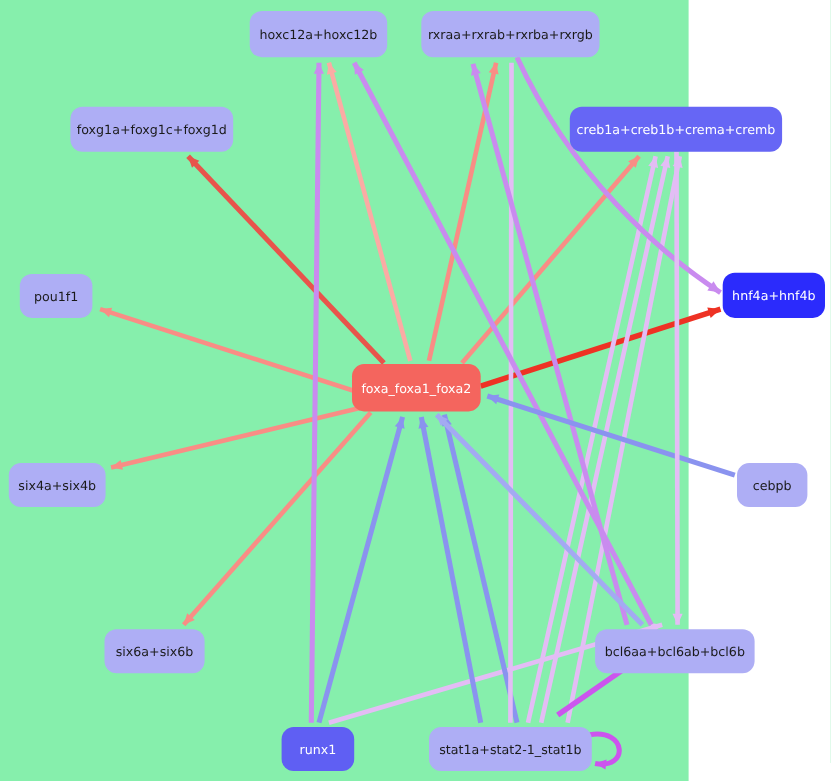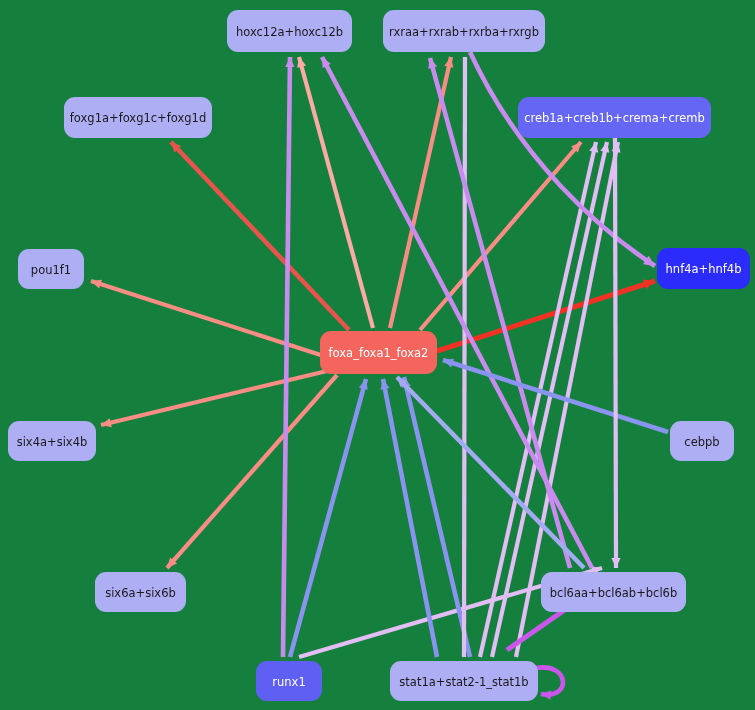--- a/index.html
+++ b/index.html
@@ -9,23 +9,23 @@
     background: #ffffff;
   }
   body {
     width: 755px;
     height: 710px;
     overflow: hidden;
     font-family: "DejaVu Sans", "Liberation Sans", sans-serif;
   }
   #graph-root {
     position: relative;
-    width: 755px;
+    width: 626px;
     height: 710px;
-    background: #15803d;
+    background: #86efac;
   }
   svg#network-svg {
     display: block;
     width: 755px;
     height: 710px;
   }
   .node-rect {
     stroke: none;
   }
   .node-label {

